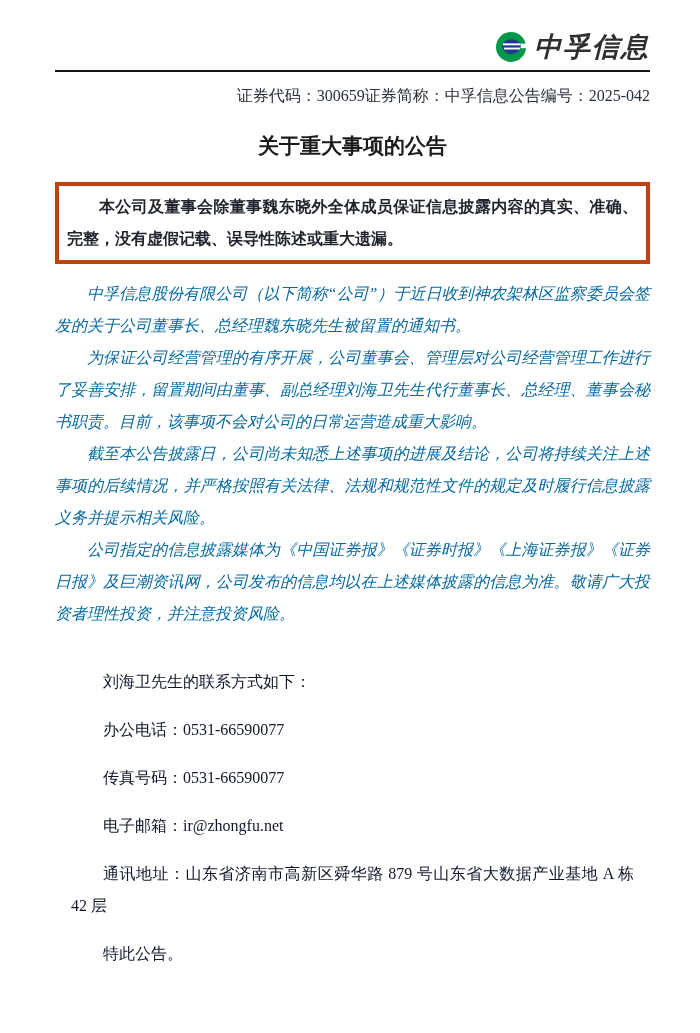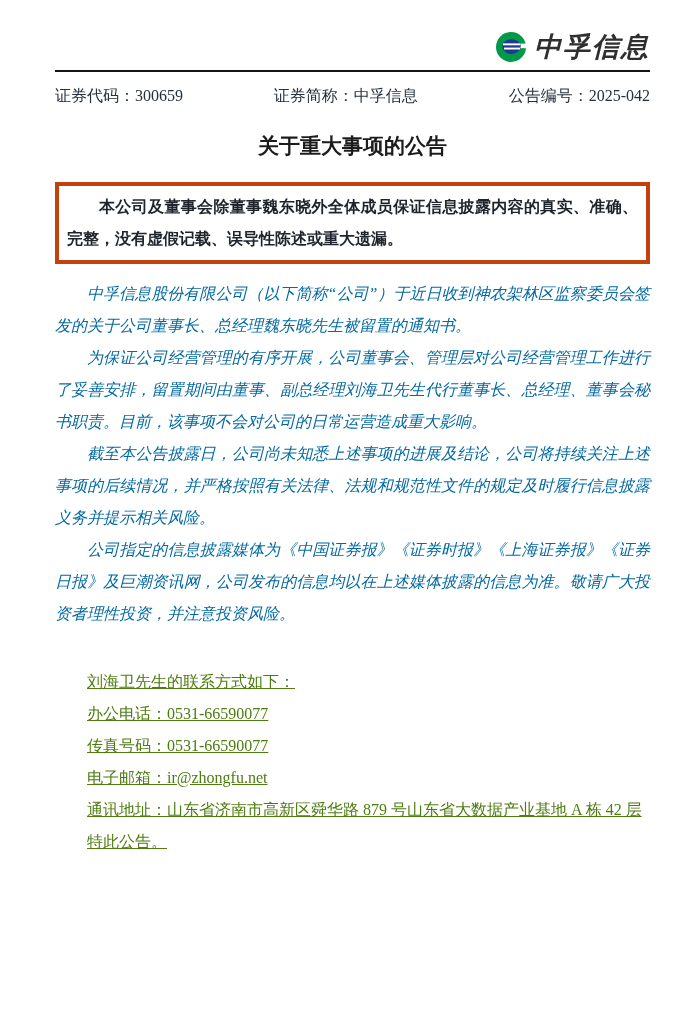--- a/index.html
+++ b/index.html
@@ -18,40 +18,40 @@
   .logo-row{display:flex;justify-content:flex-end;align-items:center;height:38px;}
   .logo{display:flex;align-items:center;gap:6px;}
   .logo-text{
     font-family:"Liberation Sans","DejaVu Sans",sans-serif;
     font-weight:900;font-style:italic;
     font-size:27px;color:#2f2f2f;letter-spacing:2px;
     line-height:1;
   }
   .rule{border:0;border-top:2px solid #141414;margin:4px 0 0 0;}
   
-  .meta-row{display:flex;justify-content:space-between;margin-top:14px;font-size:16px;color:#26303c;}
+  .meta-row{display:flex;justify-content:flex-end;margin-top:14px;font-size:16px;color:#26303c;}
   .meta-item{white-space:nowrap;}
   
   .title1{text-align:center;font-weight:bold;font-size:21px;margin-top:28px;color:#1c1c1c;}
   .title2{text-align:center;font-weight:bold;font-size:21px;margin-top:25px;color:#1c1c1c;}
   
   .statement-box{
     border:4px solid #c2410c;
     margin-top:22px;
     padding:5px 8px;
   }
   .statement-box p{
     margin:0;font-weight:bold;line-height:32px;text-indent:2em;text-align:justify;color:#1e242c;
   }
   
   .body-paras{margin-top:14px;}
   .body-paras p{margin:0;line-height:32px;text-indent:2em;text-align:justify;color:#0369a1;font-style:italic;}
   
   .contact{margin-top:36px;}
-  .contact p{margin:0;line-height:32px;text-indent:2em;text-align:justify;color:#4d7c0f;text-decoration:underline;}
+  .contact p{margin:16px;line-height:32px;text-indent:2em;text-align:justify;color:#0f172a;}
   .closing{margin:0;line-height:32px;text-indent:2em;color:#222831;}
   
   .signature{margin-top:30px;text-align:right;}
   .sig-inner{display:inline-block;text-align:center;}
   .sig-company{line-height:30px;color:#26303c;}
   .sig-date{line-height:30px;margin-top:6px;color:#26303c;}
 </style>
 </head>
 <body>
 

